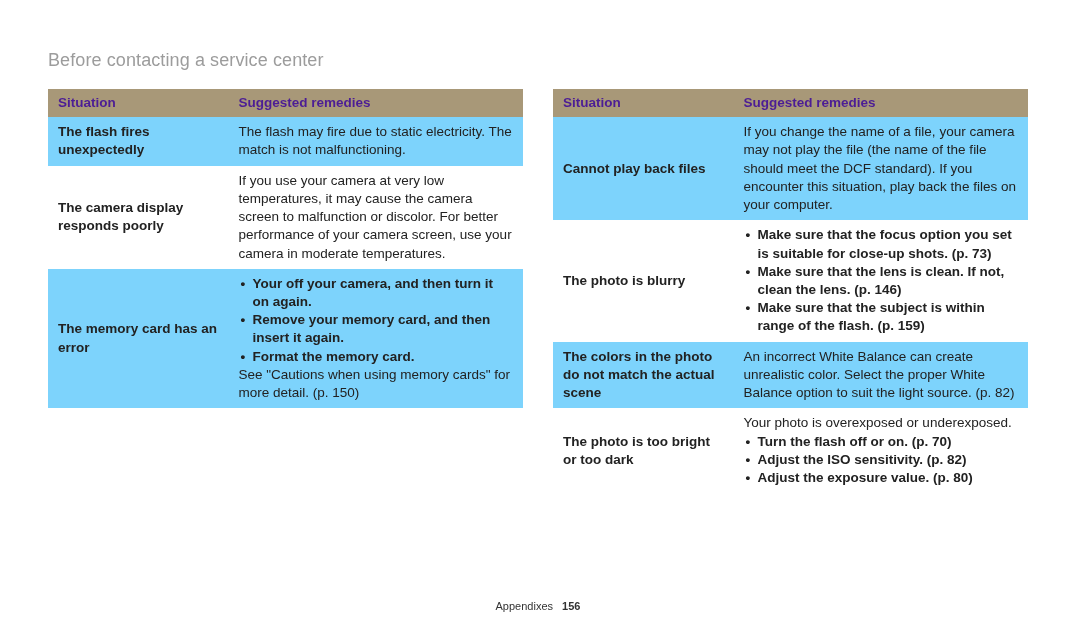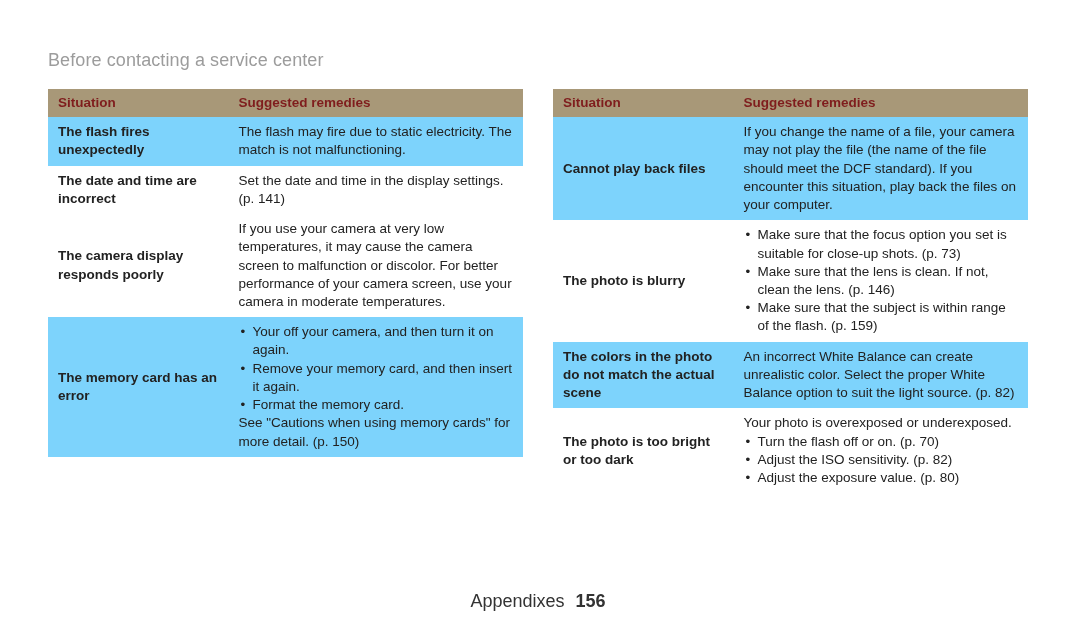--- a/index.html
+++ b/index.html
@@ -2,29 +2,29 @@
 <html><head>
 <meta charset="utf-8">
 <style>
   * { box-sizing: border-box; margin: 0; padding: 0; }
   html, body { width: 1080px; height: 630px; font-family: "Segoe UI", Arial, sans-serif; background: #fff; color: #222; }
   .page { width: 1076px; height: 630px; position: relative; padding: 50px 48px 0 48px; }
   .page-title { font-size: 18px; font-weight: 400; color: #9c9c9c; letter-spacing: 0.1px; margin-bottom: 18px; }
   .cols { display: flex; gap: 30px; }
   .col { flex: 1; }
   table { width: 100%; border-collapse: collapse; font-size: 13.5px; line-height: 1.35; }
-  th { background: #a89878; color: #7f1d1d; text-align: left; font-weight: 600; padding: 5px 10px; font-size: 13.5px; }
+  th { background: #a89878; color: #4c1d95; text-align: left; font-weight: 600; padding: 5px 10px; font-size: 13.5px; }
   th.sit { width: 38%; }
   td { padding: 6px 10px 6px 10px; vertical-align: middle; }
   td.sit { font-weight: 700; }
   tr.alt td { background: #7dd3fc; }
-  ul.rem { list-style: none; padding-left: 0; }
+  ul.rem { list-style: none; padding-left: 0; font-weight: bold; }
   ul.rem li { position: relative; padding-left: 14px; }
   ul.rem li::before { content: "•"; position: absolute; left: 2px; top: 0; }
-  .footer { position: absolute; bottom: 18px; left: 0; width: 100%; text-align: center; font-size: 18px; color: #333; }
+  .footer { position: absolute; bottom: 18px; left: 0; width: 100%; text-align: center; font-size: 11px; color: #333; }
   .footer .pnum { font-weight: 700; margin-left: 6px; }
 </style>
 </head>
 <body>
 
 <div class="page">
   <div class="page-title">Before contacting a service center</div>
 
   <div class="cols">
 
@@ -33,24 +33,20 @@
         <thead>
           <tr>
             <th class="sit">Situation</th>
             <th>Suggested remedies</th>
           </tr>
         </thead>
         <tbody>
           <tr class="alt">
             <td class="sit">The flash fires unexpectedly</td>
             <td>The flash may fire due to static electricity. The match is not malfunctioning.</td>
-          </tr>
-          <tr>
-            <td class="sit">The date and time are incorrect</td>
-            <td>Set the date and time in the display settings. (p. 141)</td>
           </tr>
           <tr>
             <td class="sit">The camera display responds poorly</td>
             <td>If you use your camera at very low temperatures, it may cause the camera screen to malfunction or discolor. For better performance of your camera screen, use your camera in moderate temperatures.</td>
           </tr>
           <tr class="alt">
             <td class="sit">The memory card has an error</td>
             <td>
               <ul class="rem">
                 <li>Your off your camera, and then turn it on again.</li>

